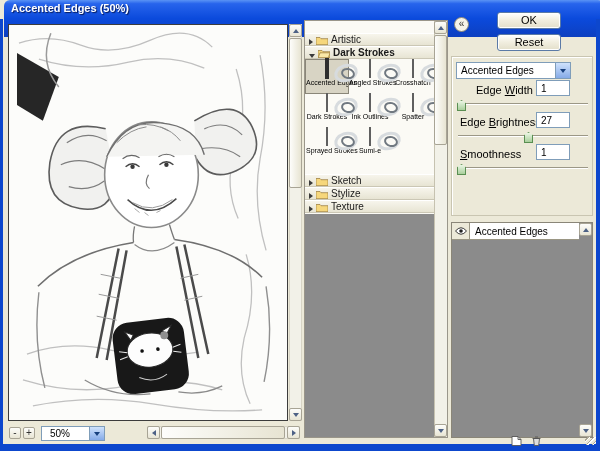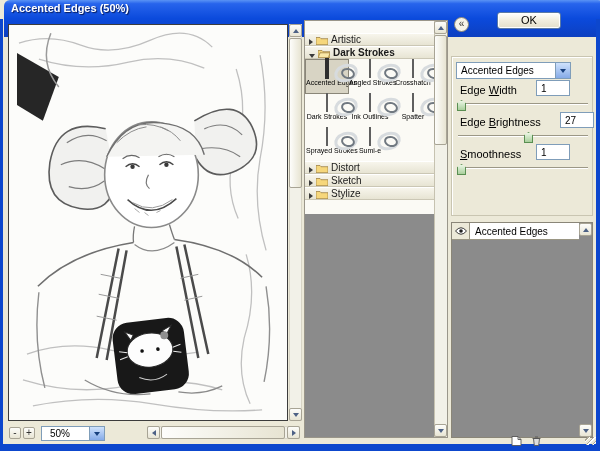--- a/index.html
+++ b/index.html
@@ -235,73 +235,74 @@
       <div class="cell" style="left:1px; top:69px;">
         <span class="thumb-art"></span>
         <span class="thumb-label">Sprayed Strokes</span>
       </div>
       <div class="cell" style="left:44px; top:69px;">
         <span class="thumb-art"></span>
         <span class="thumb-label">Sumi-e</span>
       </div>
     </div>
 
-    <div class="cat-row" style="top:140px;">
-      <i class="tri-r"></i>
-      <svg class="folder" viewBox="0 0 12 9">
-          <path d="M0 1.5 h4 l1 1.2 h7 v6 h-12 z" fill="#f6d77c" stroke="#93763a" stroke-width=".7"></path>
-        </svg>
-      <span>Distort</span>
-    </div>
     <div class="cat-row" style="top:166px;">
       <i class="tri-r"></i>
       <svg class="folder" viewBox="0 0 12 9">
           <path d="M0 1.5 h4 l1 1.2 h7 v6 h-12 z" fill="#f6d77c" stroke="#93763a" stroke-width=".7"></path>
         </svg>
       <span>Stylize</span>
     </div>
     <div class="cat-row" style="top:153px;">
       <i class="tri-r"></i>
       <svg class="folder" viewBox="0 0 12 9">
           <path d="M0 1.5 h4 l1 1.2 h7 v6 h-12 z" fill="#f6d77c" stroke="#93763a" stroke-width=".7"></path>
         </svg>
       <span>Sketch</span>
+    </div>
+    <div class="cat-row" style="top:179px;">
+      <i class="tri-r"></i>
+      <svg class="folder" viewBox="0 0 12 9">
+          <path d="M0 1.5 h4 l1 1.2 h7 v6 h-12 z" fill="#f6d77c" stroke="#93763a" stroke-width=".7"></path>
+        </svg>
+      <span>Texture</span>
     </div>
 
     <div class="gray-fill" style="left:0; top:193px; width:130px; height:223px;"></div>
 
     <div class="sb-track-v" style="left:129px; top:0; width:13px; height:416px; border:none; border-left:1px solid #c6c2b0;"></div>
     <div class="sb-btn" style="left:129px; top:0; width:13px; height:13px;">
         <i class="tri-up"></i>
       </div>
     <div class="sb-thumb" style="left:129px; top:14px; width:13px; height:110px;"></div>
     <div class="sb-btn" style="left:129px; top:403px; width:13px; height:13px;">
         <i class="tri-down"></i>
       </div>
   </div>
 
   <div class="collapse-btn"></div>
   <div class="btn-xp" style="left:497px; top:12px;">OK</div>
+  <div class="btn-xp" style="left:497px; top:34px;">Reset</div>
 
   <div class="groupbox"></div>
 
   <div class="combo" style="left:456px; top:62px; width:115px; height:17px;">
     <span class="val" style="padding-left:4px; padding-top:2px;">Accented Edges</span>
     <span class="arrow">
         <i></i>
       </span>
   </div>
 
-  <span class="slider-label" style="left:460px; top:84px;"><span>Edge </span><u>W</u><span>idth</span></span>
+  <span class="slider-label" style="left:476px; top:84px;"><span>Edge </span><u>W</u><span>idth</span></span>
   <input class="val-input" style="left: 536px; top: 80px;" value="1">
   <div class="track" style="left:458px; top:103px;"></div>
   <div class="sl-thumb" style="left:457px; top:100px;"></div>
 
   <span class="slider-label" style="left:460px; top:116px;"><span>Edge </span><u>B</u><span>rightness</span></span>
-  <input class="val-input" style="left: 536px; top: 112px; margin-left: 24px;" value="27">
+  <input class="val-input" style="left: 536px; top: 112px;" value="27">
   <div class="track" style="left:458px; top:135px;"></div>
   <div class="sl-thumb" style="left:524px; top:132px;"></div>
 
   <span class="slider-label" style="left:460px; top:148px;"><span></span><u>S</u><span>moothness</span></span>
   <input class="val-input" style="left: 536px; top: 144px;" value="1">
   <div class="track" style="left:458px; top:167px;"></div>
   <div class="sl-thumb" style="left:457px; top:164px;"></div>
 
   <div class="fx-list">
     <div class="fx-row">

